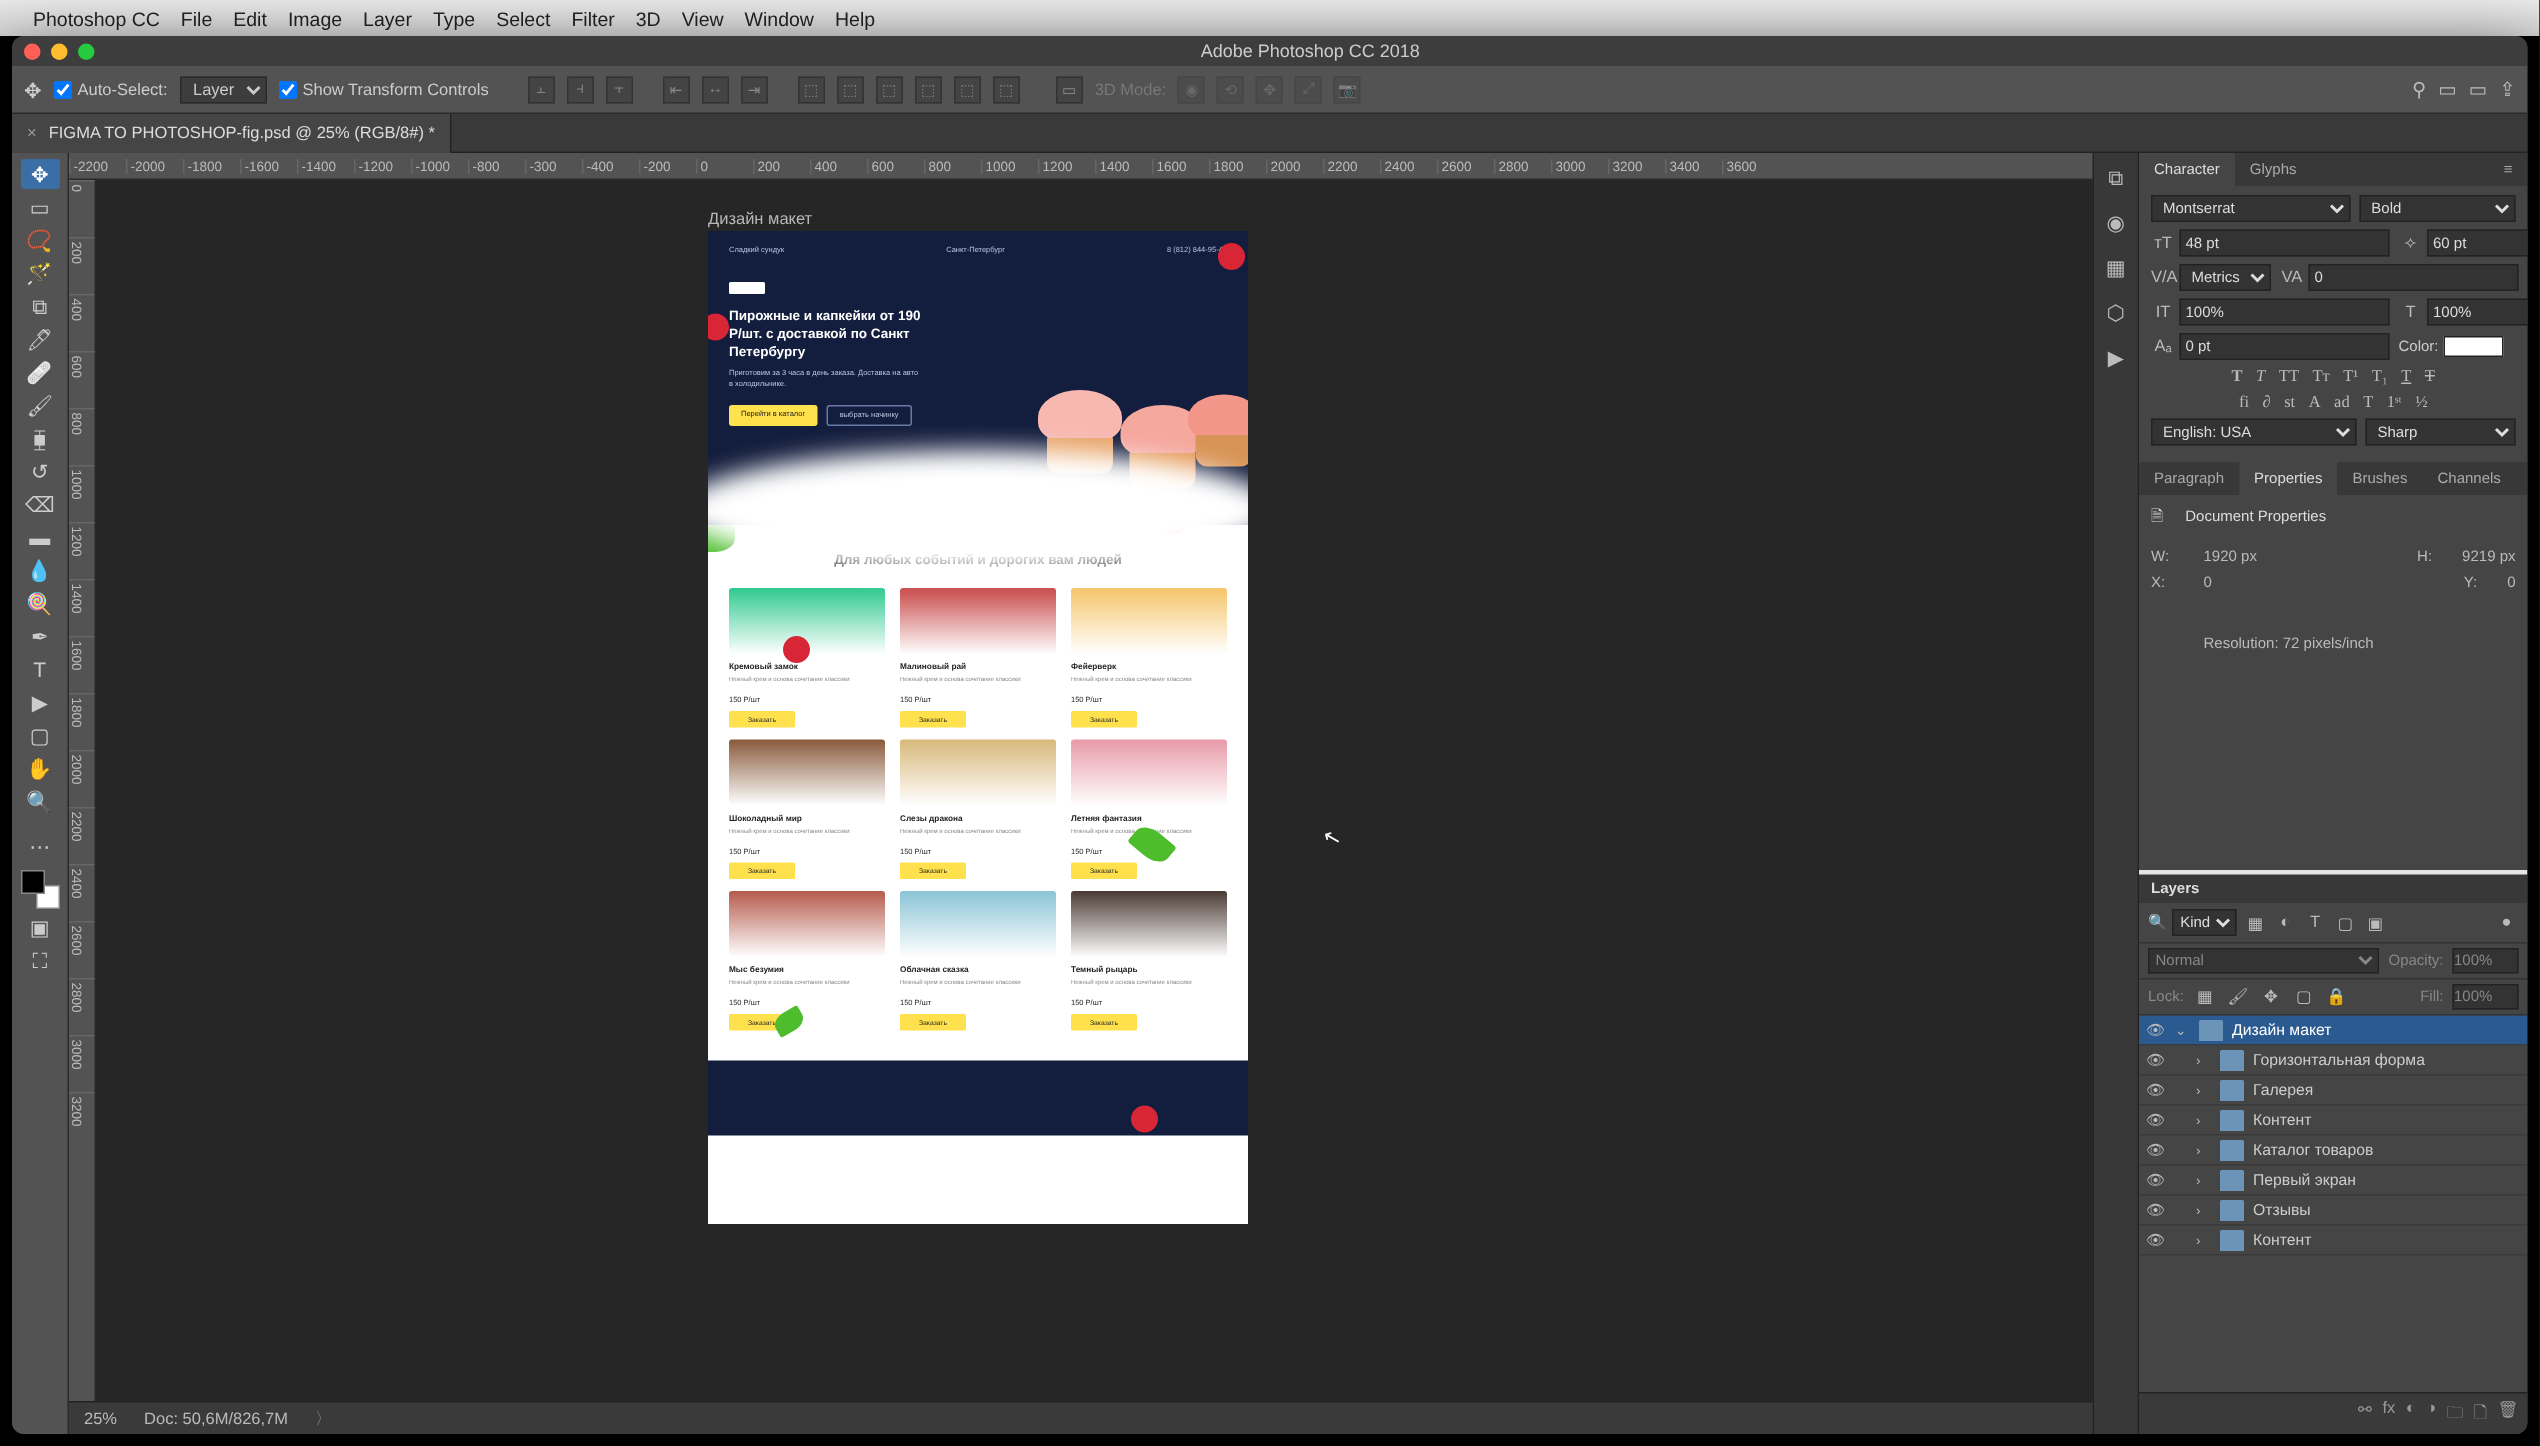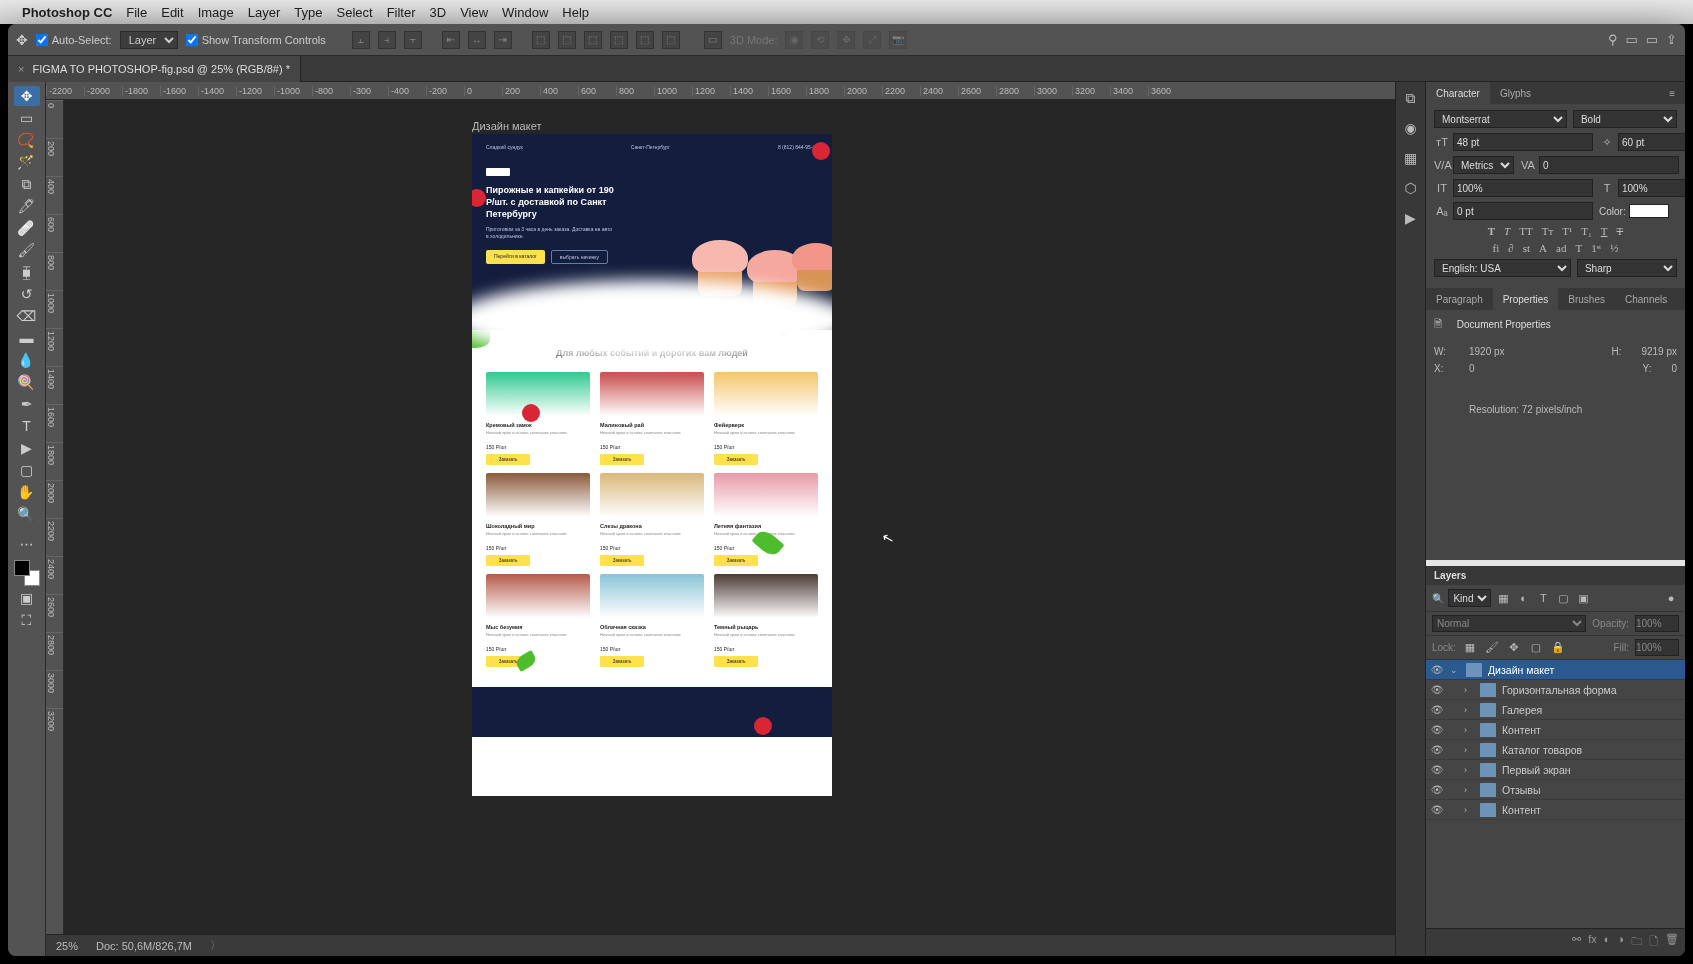--- a/index.html
+++ b/index.html
@@ -1,20 +1,20 @@
 <!DOCTYPE html>
 <html><head>
 <meta charset="utf-8">
 <style>
 * { margin: 0; padding: 0; box-sizing: border-box; font-family: -apple-system, "Helvetica Neue", Arial, sans-serif; }
 body { background: #000; color: #ccc; font-size: 11px; overflow: hidden; width: 1693px; height: 964px; }
 
 .mac-menubar { height: 24px; background: linear-gradient(#e8e8e8,#d0d0d0); display: flex; align-items: center; padding: 0 8px; gap: 14px; color: #222; font-size: 13px; }
 .mac-menubar .apple { font-size: 14px; }
-.mac-menubar .appname { font-weight: 700; }
+.mac-menubar .appname { font-weight: 400; }
 .mac-menubar .spacer { flex: 1; }
 
 .app-window { position: absolute; top: 24px; left: 8px; right: 8px; bottom: 8px; border-radius: 8px; background: #474747; display: flex; flex-direction: column; overflow: hidden; box-shadow: 0 10px 40px rgba(0,0,0,.5); }
 .titlebar { height: 20px; background: #3d3d3d; display: flex; align-items: center; padding: 0 8px; gap: 7px; }
 .traffic { width: 11px; height: 11px; border-radius: 50%; }
 .tl-red { background: #ff5f56; } .tl-yellow { background: #ffbd2e; } .tl-green { background: #27c93f; }
 .titlebar .title { flex: 1; text-align: center; color: #ccc; font-size: 12px; }
 
 .options-bar { height: 32px; background: #535353; border-bottom: 1px solid #2a2a2a; display: flex; align-items: center; padding: 0 8px; gap: 8px; font-size: 11px; }
 .options-bar .chk { display: flex; align-items: center; gap: 4px; }
@@ -87,21 +87,21 @@
 .row { display: flex; gap: 6px; margin-bottom: 5px; align-items: center; }
 .row select, .row input { background: #333; border: 1px solid #222; color: #ddd; font-size: 10px; padding: 1px 3px; height: 18px; }
 .row .lbl-icon { width: 16px; text-align: center; color: #bbb; font-size: 11px; }
 .row .fld { flex: 1; display: flex; align-items: center; gap: 3px; }
 .swatch { width: 40px; height: 14px; background: #fff; border: 1px solid #222; }
 .txticons { display: flex; gap: 9px; justify-content: center; margin: 5px 0; }
 .txticons span { color: #bbb; font-size: 11px; cursor: pointer; font-family: "Times New Roman", serif; }
 .prop-row { display: flex; gap: 20px; padding: 3px 0; color: #bbb; }
 .prop-row span:first-child { width: 15px; }
 
-.layers-hdr { background: #383838; padding: 4px 8px; font-weight: 600; color: #ddd; border-top: 6px solid #e5e5e5; }
+.layers-hdr { background: #383838; padding: 4px 8px; font-weight: 600; color: #ddd; border-top: 3px solid #e5e5e5; }
 .layers-toolbar { display: flex; align-items: center; padding: 4px 6px; gap: 4px; border-bottom: 1px solid #333; }
 .layers-toolbar select { background: #333; border: 1px solid #222; color: #ddd; font-size: 10px; height: 18px; }
 .ltb-icon { width: 16px; height: 16px; color: #bbb; display: flex; align-items: center; justify-content: center; font-size: 11px; }
 .blend-row { display: flex; align-items: center; padding: 3px 6px; gap: 6px; color: #888; border-bottom: 1px solid #333; font-size: 10px; }
 .blend-row select, .blend-row input { background: #333; border: 1px solid #222; color: #888; font-size: 10px; height: 17px; }
 .layer-list { flex: 1; overflow: auto; }
 .layer { display: flex; align-items: center; height: 20px; padding: 0 4px; gap: 6px; border-bottom: 1px solid #3a3a3a; }
 .layer.sel { background: #2a5a8f; color: #fff; }
 .layer .eye { width: 14px; text-align: center; color: #bbb; }
 .layer .arrow { width: 10px; color: #bbb; font-size: 9px; }
@@ -126,20 +126,26 @@
   <span>Filter</span>
   <span>3D</span>
   <span>View</span>
   <span>Window</span>
   <span>Help</span>
   <span class="spacer"></span>
 </div>
 
 <div class="app-window">
 
+  <div class="titlebar">
+    <div class="traffic tl-red"></div>
+    <div class="traffic tl-yellow"></div>
+    <div class="traffic tl-green"></div>
+    <div class="title">Adobe Photoshop CC 2018</div>
+  </div>
 
   <div class="options-bar">
     <span style="font-size:14px;">✥</span>
     <label class="chk">
         <input type="checkbox" checked="" style="">
         <span>Auto-Select:</span>
       </label>
     <select><option>Layer</option></select>
     <label class="chk">
         <input type="checkbox" checked="" style="">

